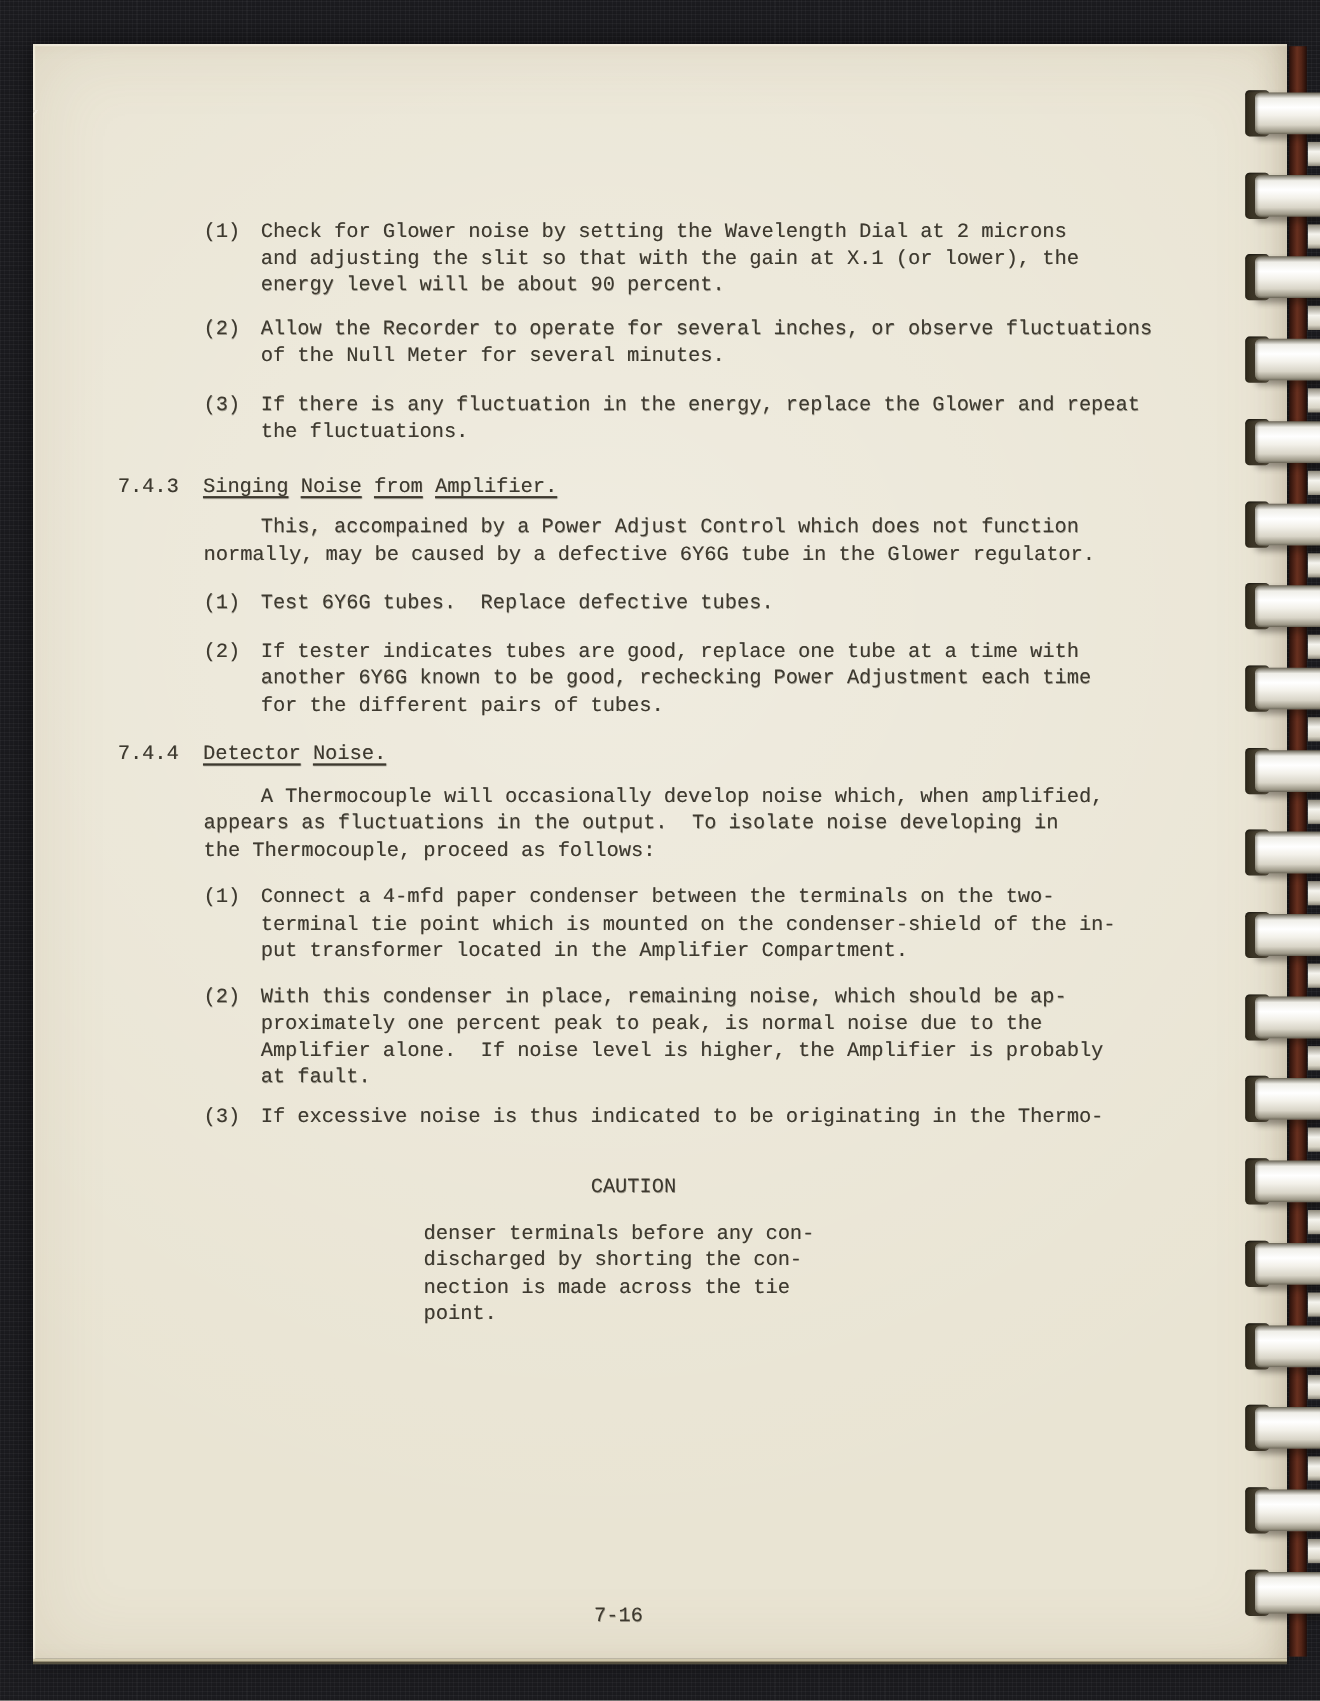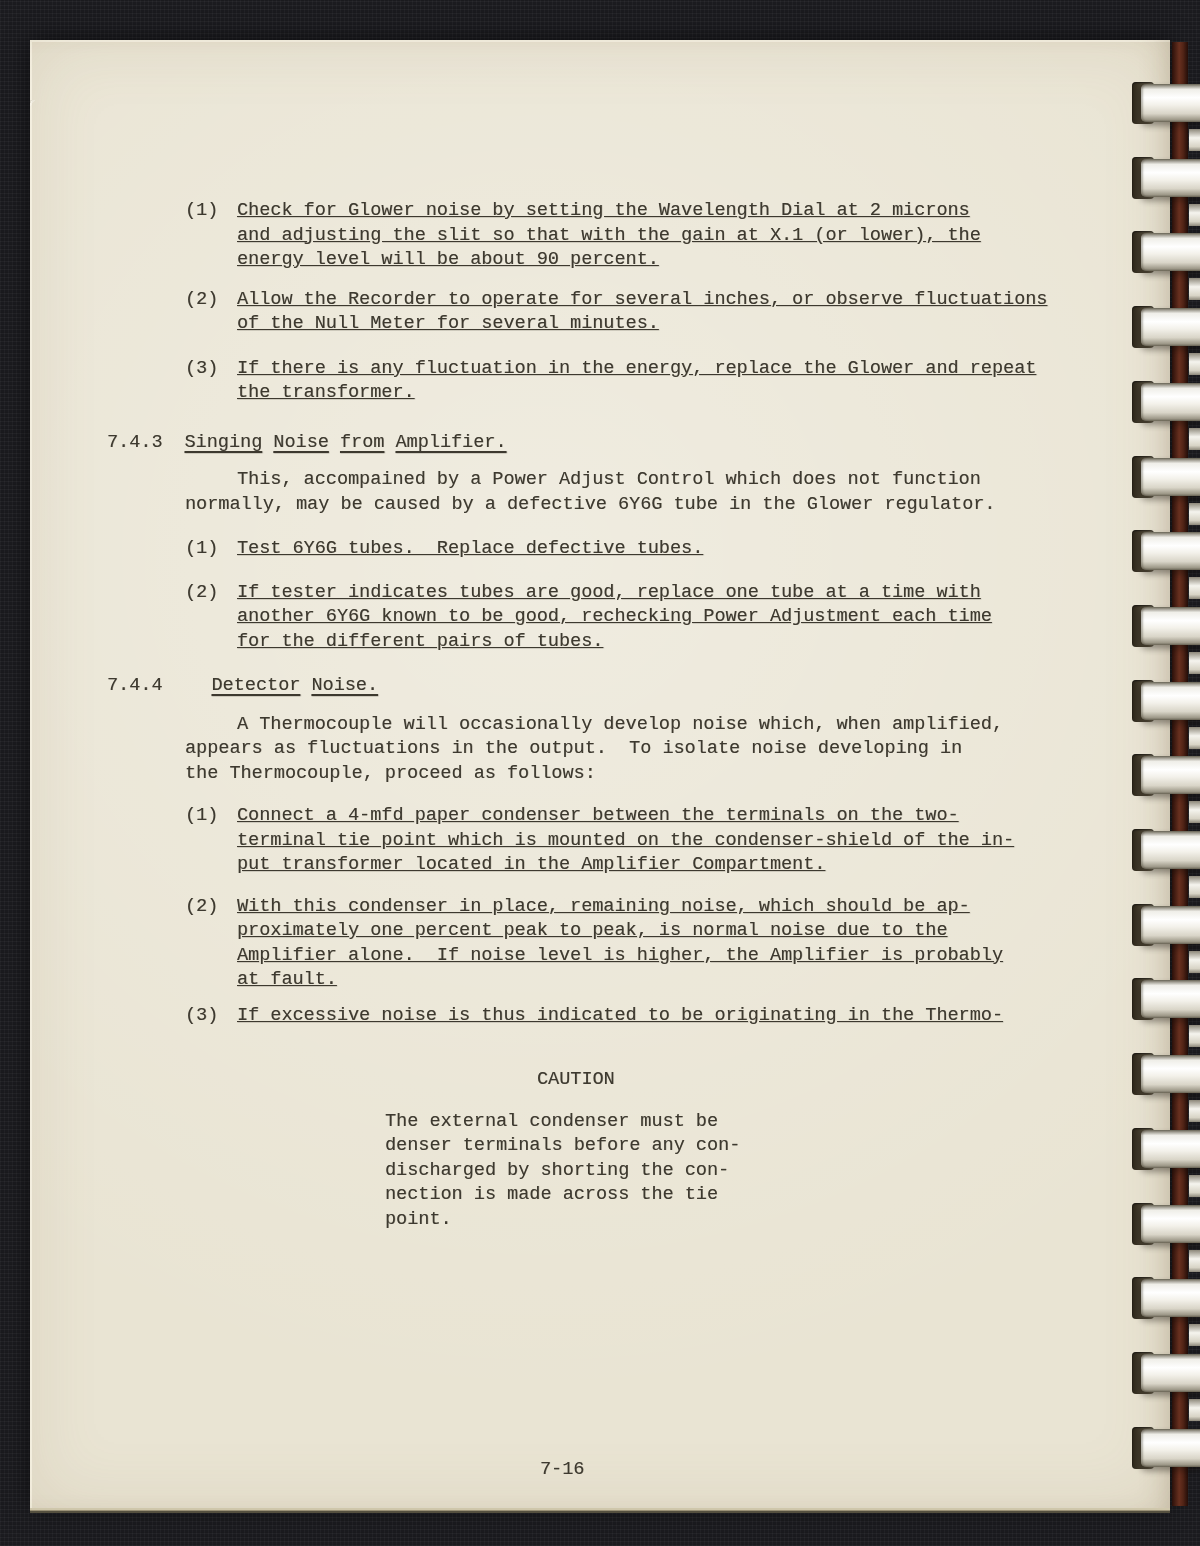--- a/index.html
+++ b/index.html
@@ -38,35 +38,35 @@
   .content{
     position:relative;
     padding:159px 0 0 77px;
     color:#3d392f;
     font-size:18.5px;line-height:24.5px;
     text-shadow:0.4px 0.4px 0 rgba(61,57,47,0.45);
   }
   .line{white-space:pre-wrap;}
   .item{display:flex;}
   .item .num{width:52px;flex:none;}
-  .item .lines{flex:1;text-decoration:underline;}
+  .item .lines{flex:1;}
   .mb-item1{margin-bottom:15px;}
   .mb-item2{margin-bottom:20px;}
   .mb-item3{margin-bottom:25px;}
   .sec-heading{display:flex;}
   .sec-title{margin-left:22px;}
   .u{text-decoration:underline;text-decoration-thickness:1.6px;text-underline-offset:4px;}
   .mb-h743{margin-bottom:13px;}
   .para{margin-left:78px;}
   .para .line:first-child{text-indent:52px;}
   .mb-p743{margin-bottom:20px;}
   .ind{margin-left:78px;}
   .mb-743i1{margin-bottom:19px;}
   .mb-743i2{margin-bottom:20px;}
-  .mb-h744{margin-bottom:14px;gap:27px;}
+  .mb-h744{margin-bottom:14px;}
   .mb-p744{margin-bottom:18px;}
   .mb-744i1{margin-bottom:17px;}
   .mb-744i2{margin-bottom:11px;}
   .mb-744i3{margin-bottom:40px;}
   .caution{margin-left:278px;}
   .caution-title{margin-left:152px;margin-bottom:17px;}
   .page-number{
     position:absolute;left:510px;top:1418px;
     color:#3d392f;font-size:18.5px;line-height:24.5px;
     text-shadow:0.4px 0.4px 0 rgba(61,57,47,0.45);
@@ -117,21 +117,21 @@
         <div class="lines">
           <div class="line">Allow the Recorder to operate for several inches, or observe fluctuations</div>
           <div class="line">of the Null Meter for several minutes.</div>
         </div>
       </div>
 
       <div class="item ind mb-item3">
         <span class="num">(3)</span>
         <div class="lines">
           <div class="line">If there is any fluctuation in the energy, replace the Glower and repeat</div>
-          <div class="line">the transformer.</div>
+          <div class="line">the fluctuations.</div>
         </div>
       </div>
 
       <div class="sec-heading mb-h743">
         <span class="sec-num">7.4.3</span>
         <span class="sec-title"><span class="u">Singing</span> <span class="u">Noise</span> <span class="u">from</span> <span class="u">Amplifier.</span></span>
       </div>
 
       <div class="para mb-p743">
         <div class="line">This, accompained by a Power Adjust Control which does not function</div>
@@ -187,21 +187,20 @@
       <div class="item ind mb-744i3">
         <span class="num">(3)</span>
         <div class="lines">
           <div class="line">If excessive noise is thus indicated to be originating in the Thermo-</div>
         </div>
       </div>
 
       <div class="caution">
         <div class="caution-title">CAUTION</div>
         <div class="caution-body">
-          <div class="line">The external condenser must be</div>
           <div class="line">denser terminals before any con-</div>
           <div class="line">discharged by shorting the con-</div>
           <div class="line">nection is made across the tie</div>
           <div class="line">point.</div>
         </div>
       </div>
     </div>
 
     <div class="page-number">7-16</div>
     <div class="page-bottom-edge"></div>

